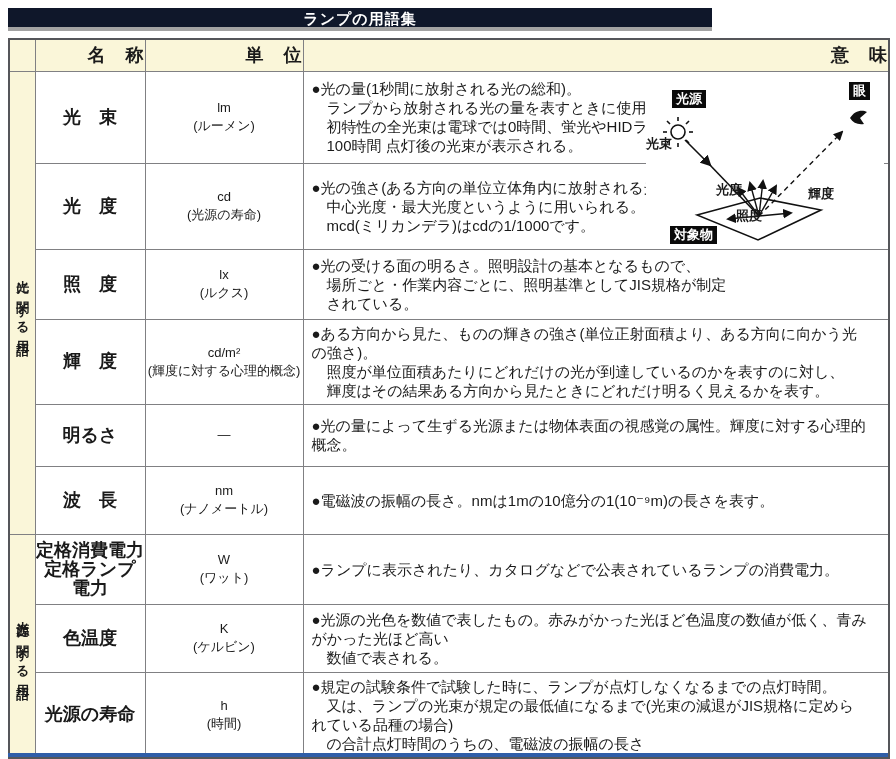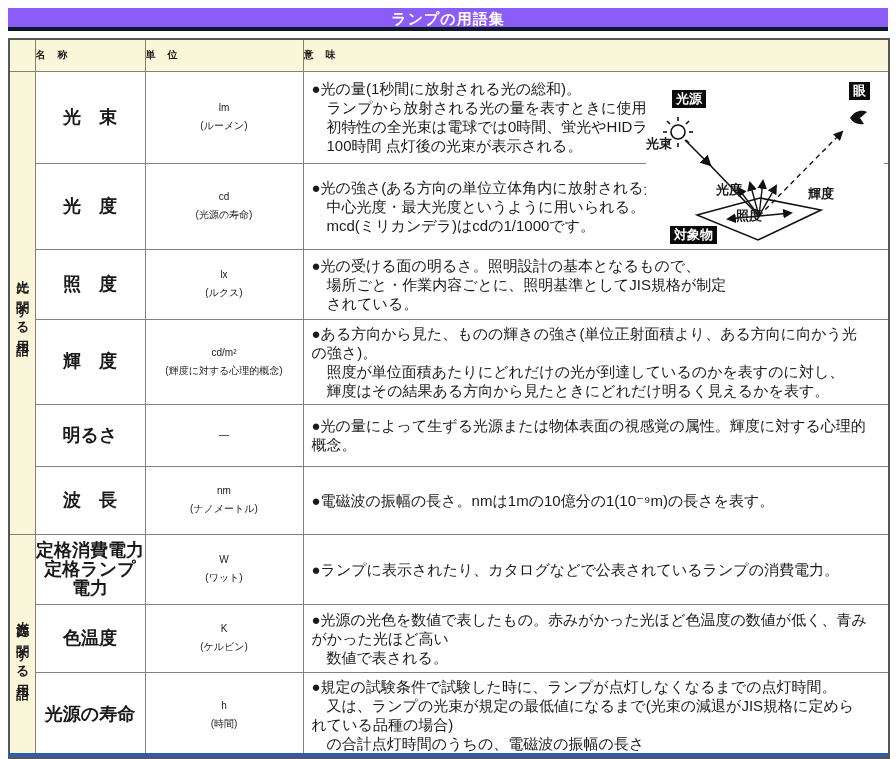--- a/index.html
+++ b/index.html
@@ -1,38 +1,38 @@
 <!DOCTYPE html>
 <html><head>
 <meta charset="utf-8">
 <style>
   * { margin:0; padding:0; box-sizing:border-box; }
   html,body { width:896px; height:759px; background:#ffffff;
     font-family:"Liberation Sans","DejaVu Sans",sans-serif; color:#1a1a1a; }
   .page { position:relative; width:896px; height:759px; overflow:hidden; background:#fff; }
 
-  .title-bar { position:absolute; left:8px; top:8px; width:880px; height:23px;
-    background:#8b5cf6; border-bottom:4px solid #0f172a;
+  .title-bar { position:absolute; left:8px; top:8px; width:704px; height:23px;
+    background:#0f172a; border-bottom:4px solid #a3a3a3;
     color:#fff; font-weight:bold; font-size:15px; text-align:center; line-height:22px;
     letter-spacing:1px; }
 
   .glossary { position:absolute; left:8px; top:38px; width:880px;
     border-collapse:collapse; table-layout:fixed; border:2px solid #55565a; }
   .glossary td, .glossary th { border:1px solid #808083; overflow:hidden; }
 
   th.blank, td.group, th.head { background:#faf6d9; }
-  th.head { font-size:10px; font-weight:bold; letter-spacing:1px; text-align:left;margin-left:16px; }
+  th.head { font-size:18px; font-weight:bold; letter-spacing:1px; text-align:right;margin-left:16px; }
 
   td.group { writing-mode:vertical-rl; text-orientation:upright;
     font-weight:bold; font-size:13px; letter-spacing:3px; text-align:center;
     vertical-align:middle; }
 
   td.name { text-align:center; vertical-align:middle; font-weight:bold;
     font-size:18px; white-space:pre-line; line-height:19px; }
-  td.unit { text-align:center; vertical-align:middle; font-size:10px;
+  td.unit { text-align:center; vertical-align:middle; font-size:13px;
     white-space:pre-line; line-height:18px; }
   td.meaning { vertical-align:middle; font-size:15px; line-height:19px;
     padding:4px 20px 4px 8px; white-space:pre-wrap; }
 
   
   .diagram { position:absolute; left:646px; top:74px; width:238px; height:172px;
     background:#fff; z-index:2; }
   .diagram svg { position:absolute; left:0; top:0; }
   .dlabel { position:absolute; font-size:13px; font-weight:bold; line-height:15px; }
   .dlabel.boxed { background:#0a0a0a; color:#fff; padding:1px 4px 2px 4px; }

